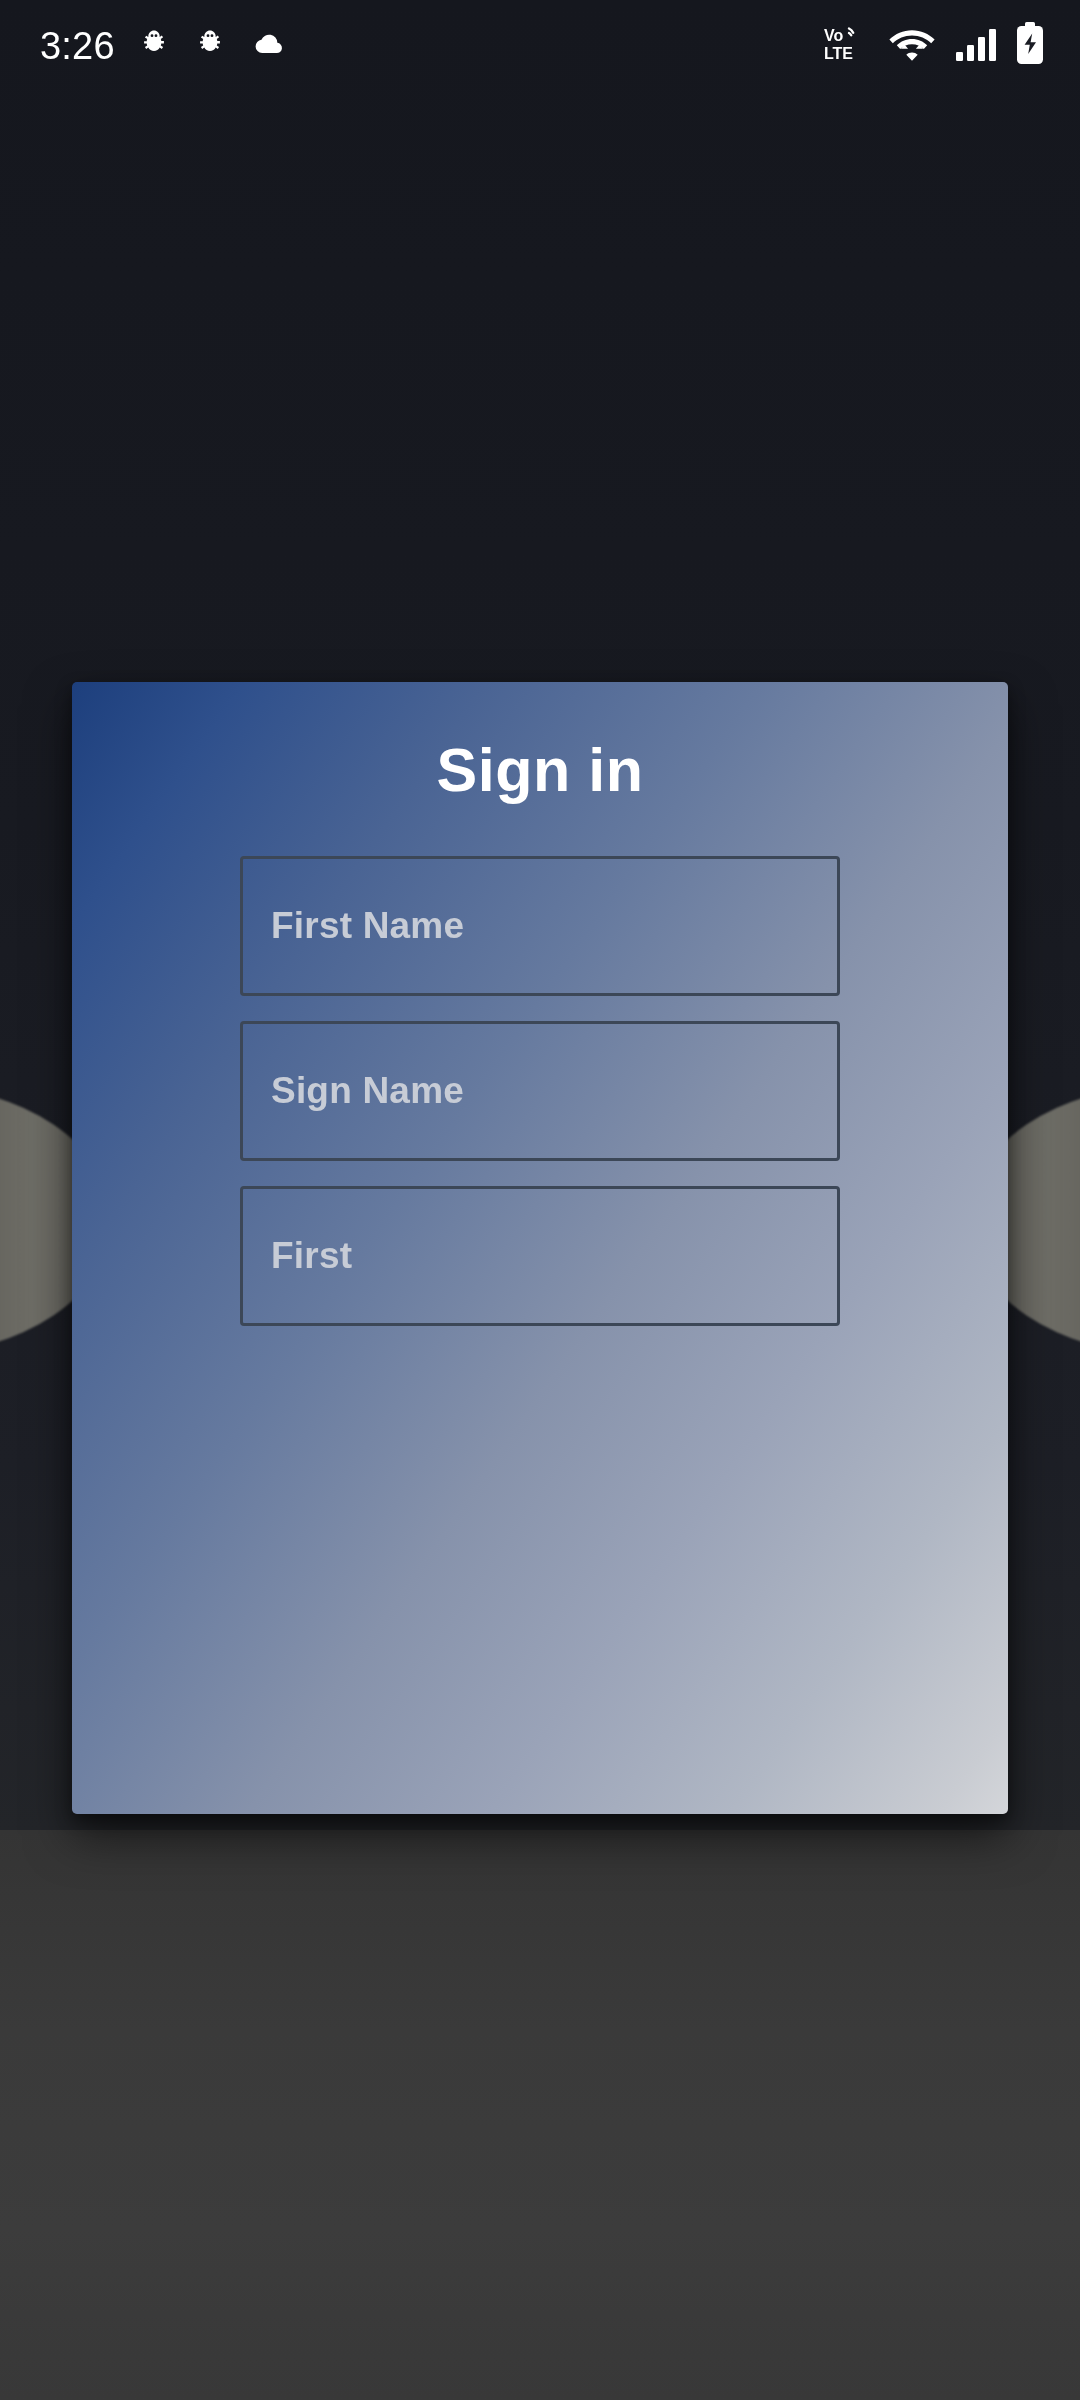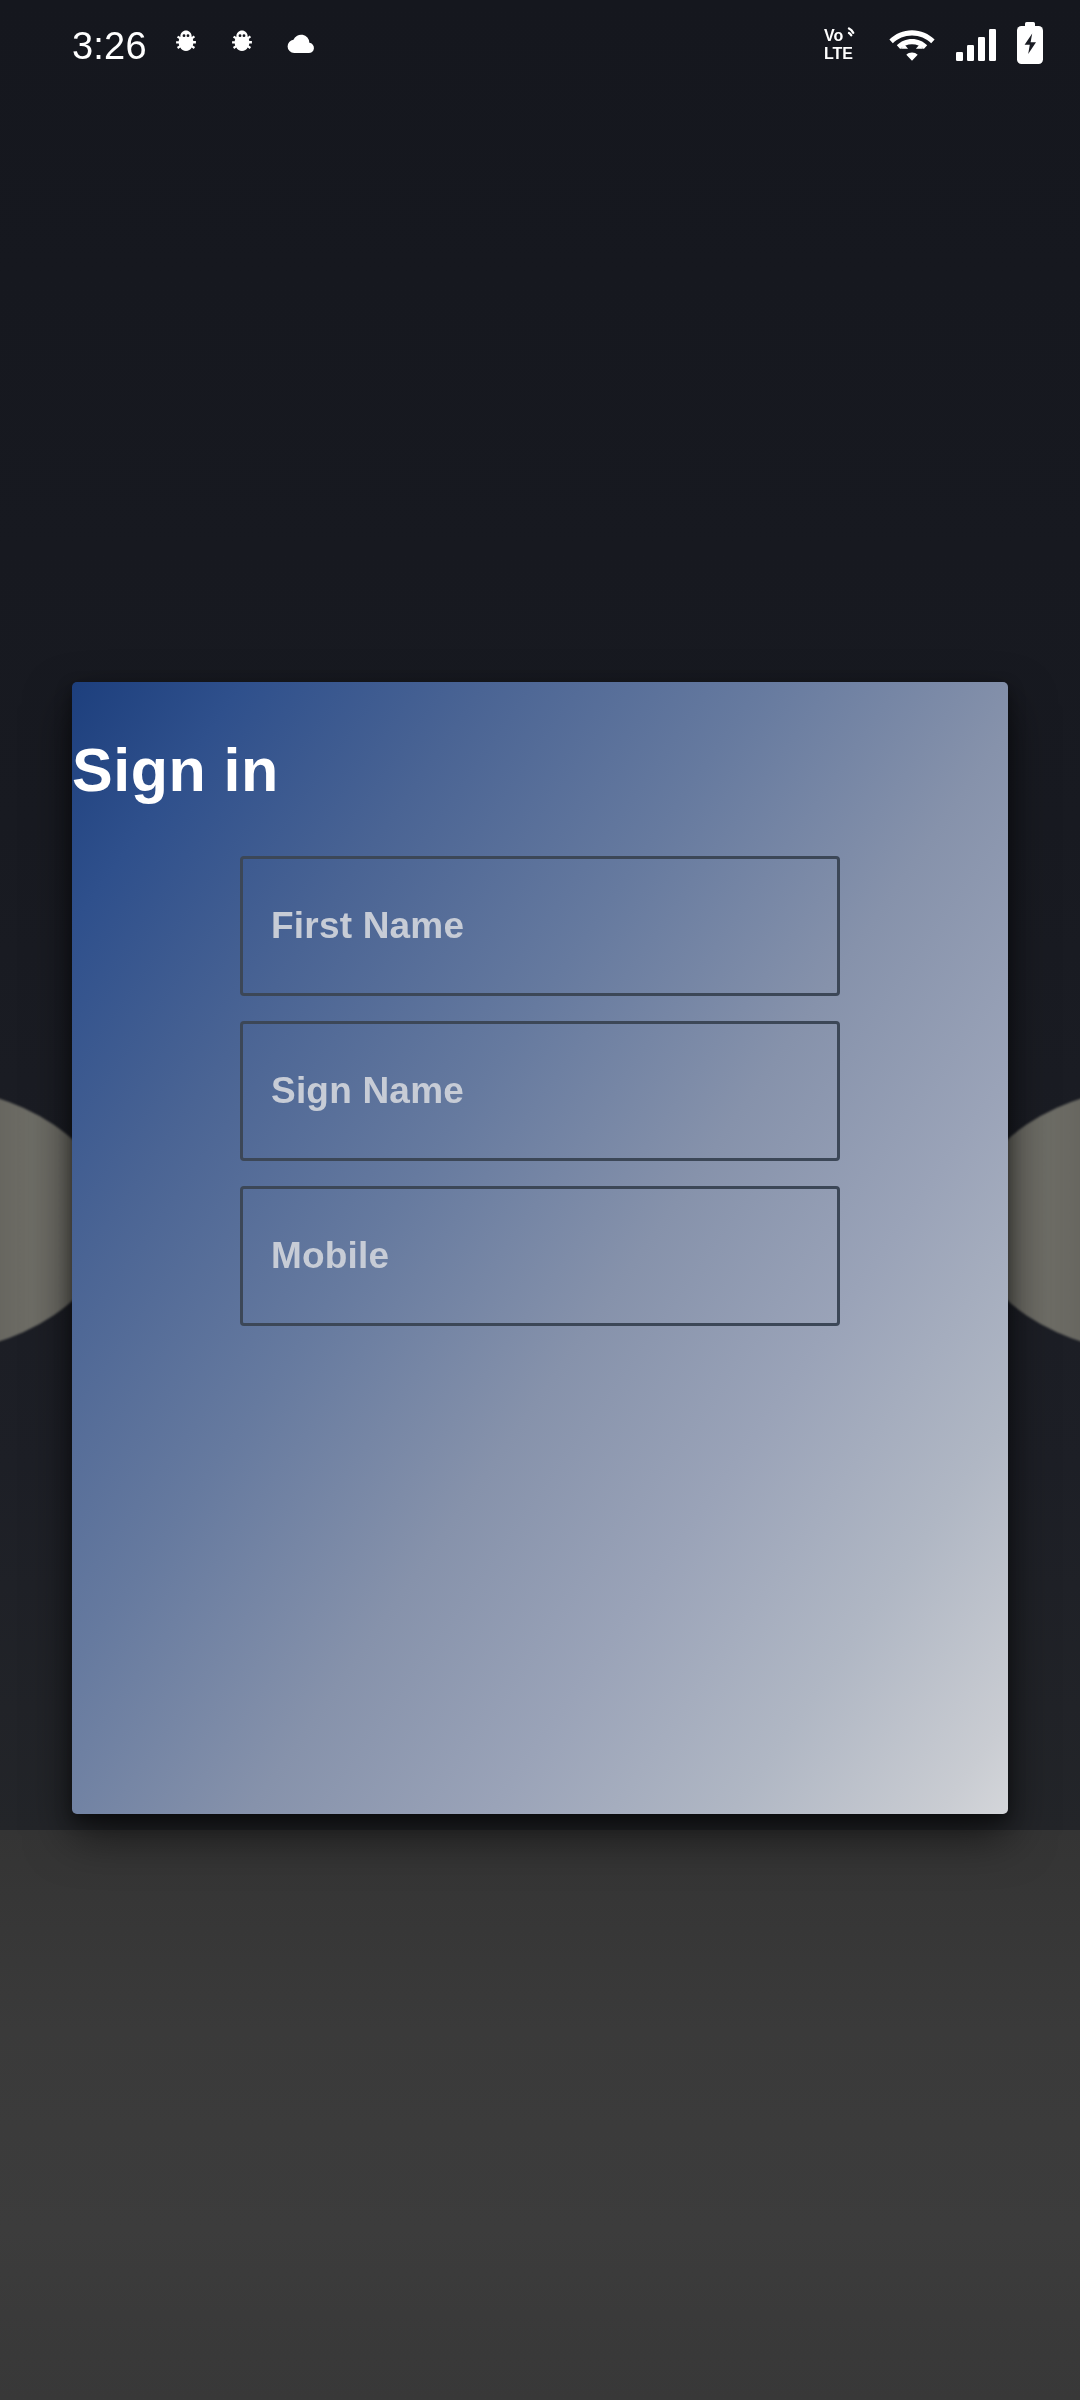--- a/index.html
+++ b/index.html
@@ -61,21 +61,21 @@
     border-radius: 100% 0 0 100% / 50% 0 0 50%;
     background: linear-gradient(270deg, #5c5b55 0%, #75746c 60%, #6e6d66 100%);
   }
 
   
   .status-bar {
     position: absolute;
     left: 0; top: 0; width: 1080px; height: 92px;
     display: flex; align-items: center;
     justify-content: space-between;
-    padding: 0 34px 0 72px;
+    padding: 0 34px 0 40px;
     z-index: 20;
   }
   .status-left { display: flex; align-items: center; gap: 22px; }
   .status-time {
     color: #ffffff;
     font-size: 38px;
     font-weight: 400;
     letter-spacing: 0.2px;
     line-height: 1;
   }
@@ -101,20 +101,21 @@
         #9aa3b8 70%,
         #b0b7c4 84%,
         #c9ccd2 96%,
         #d4d6da 100%);
     box-shadow: 0 22px 46px rgba(0,0,0,0.55), 0 6px 16px rgba(0,0,0,0.4);
     overflow: hidden;
   }
 
   .dialog-title {
     margin-top: 56px;
+    text-align: center;
     color: #ffffff;
     font-size: 61px;
     font-weight: 700;
     letter-spacing: 0.5px;
     line-height: 1.05;
   }
 
   .form {
     margin: 54px auto 0 auto;
     width: 600px;
@@ -294,21 +295,21 @@
       <div class="field">
         <span class="placeholder">First Name</span>
       </div>
 
       <div class="field">
         <span class="placeholder">Sign Name</span>
       </div>
 
 
       <div class="field">
-        <span class="placeholder">Mobile</span>
+        <span class="placeholder">First</span>
       </div>
 
     </div>
 
     <div class="actions">
     </div>
 
   </div>
 
 </div>

